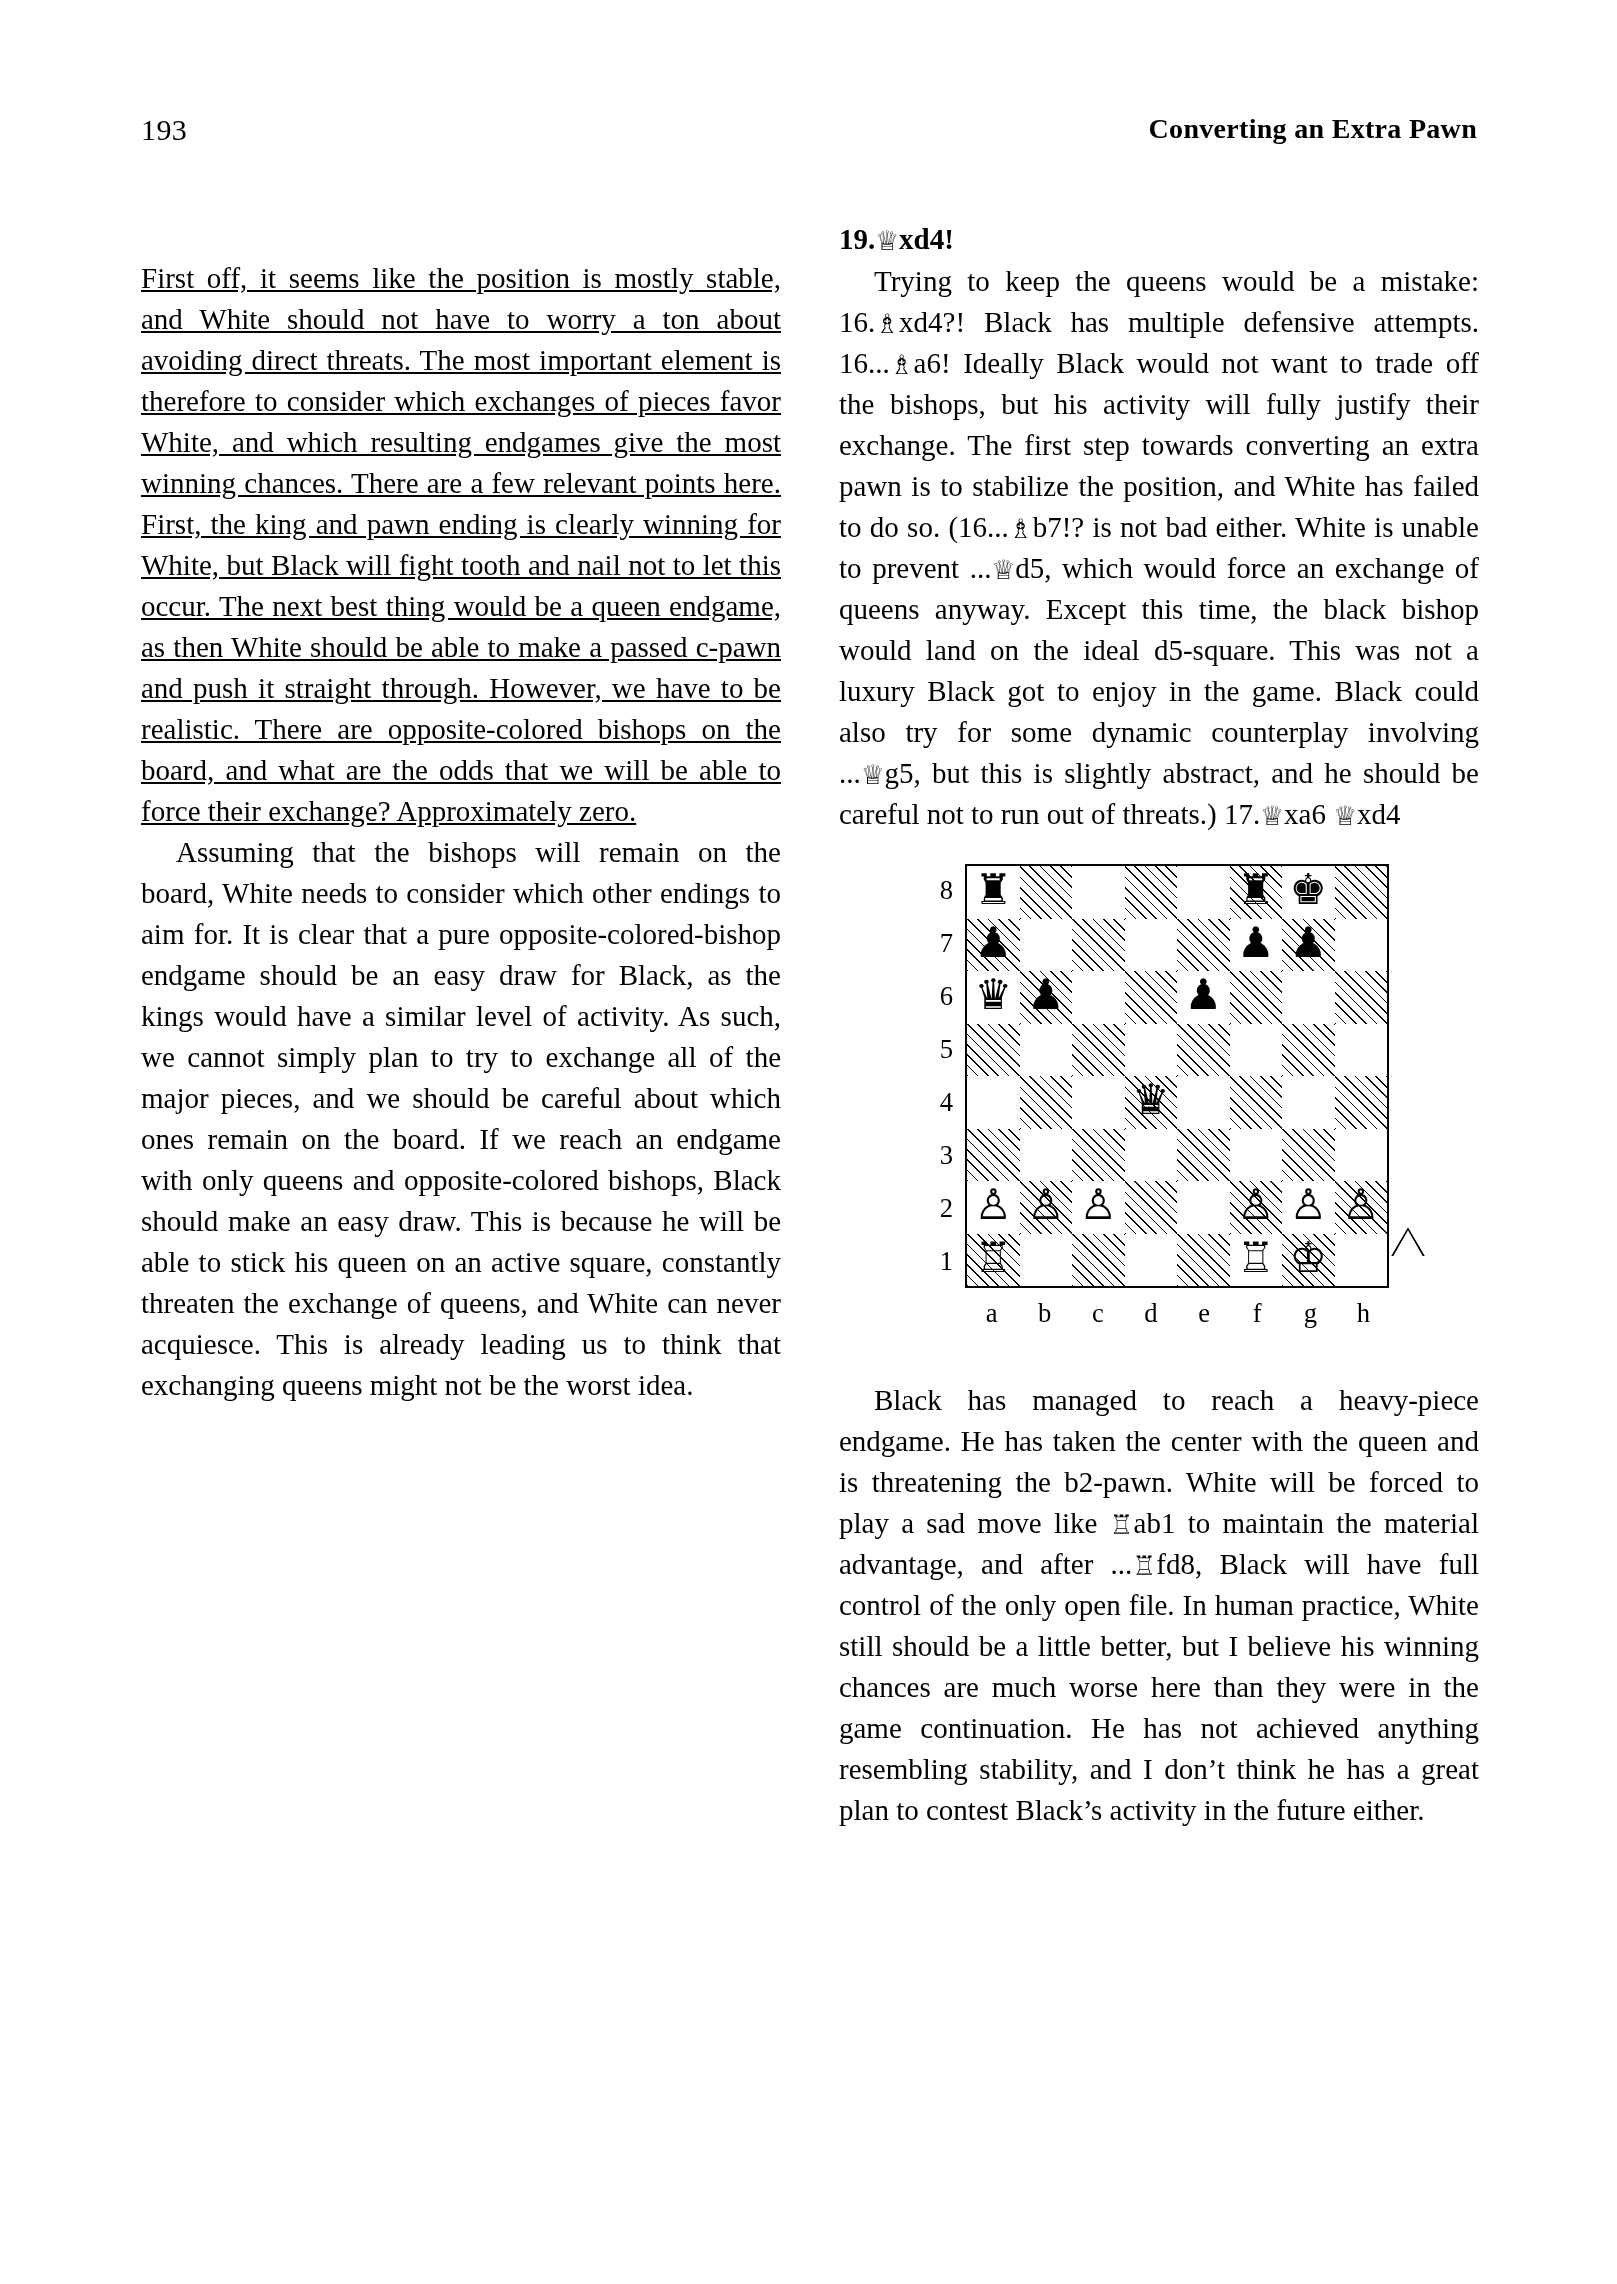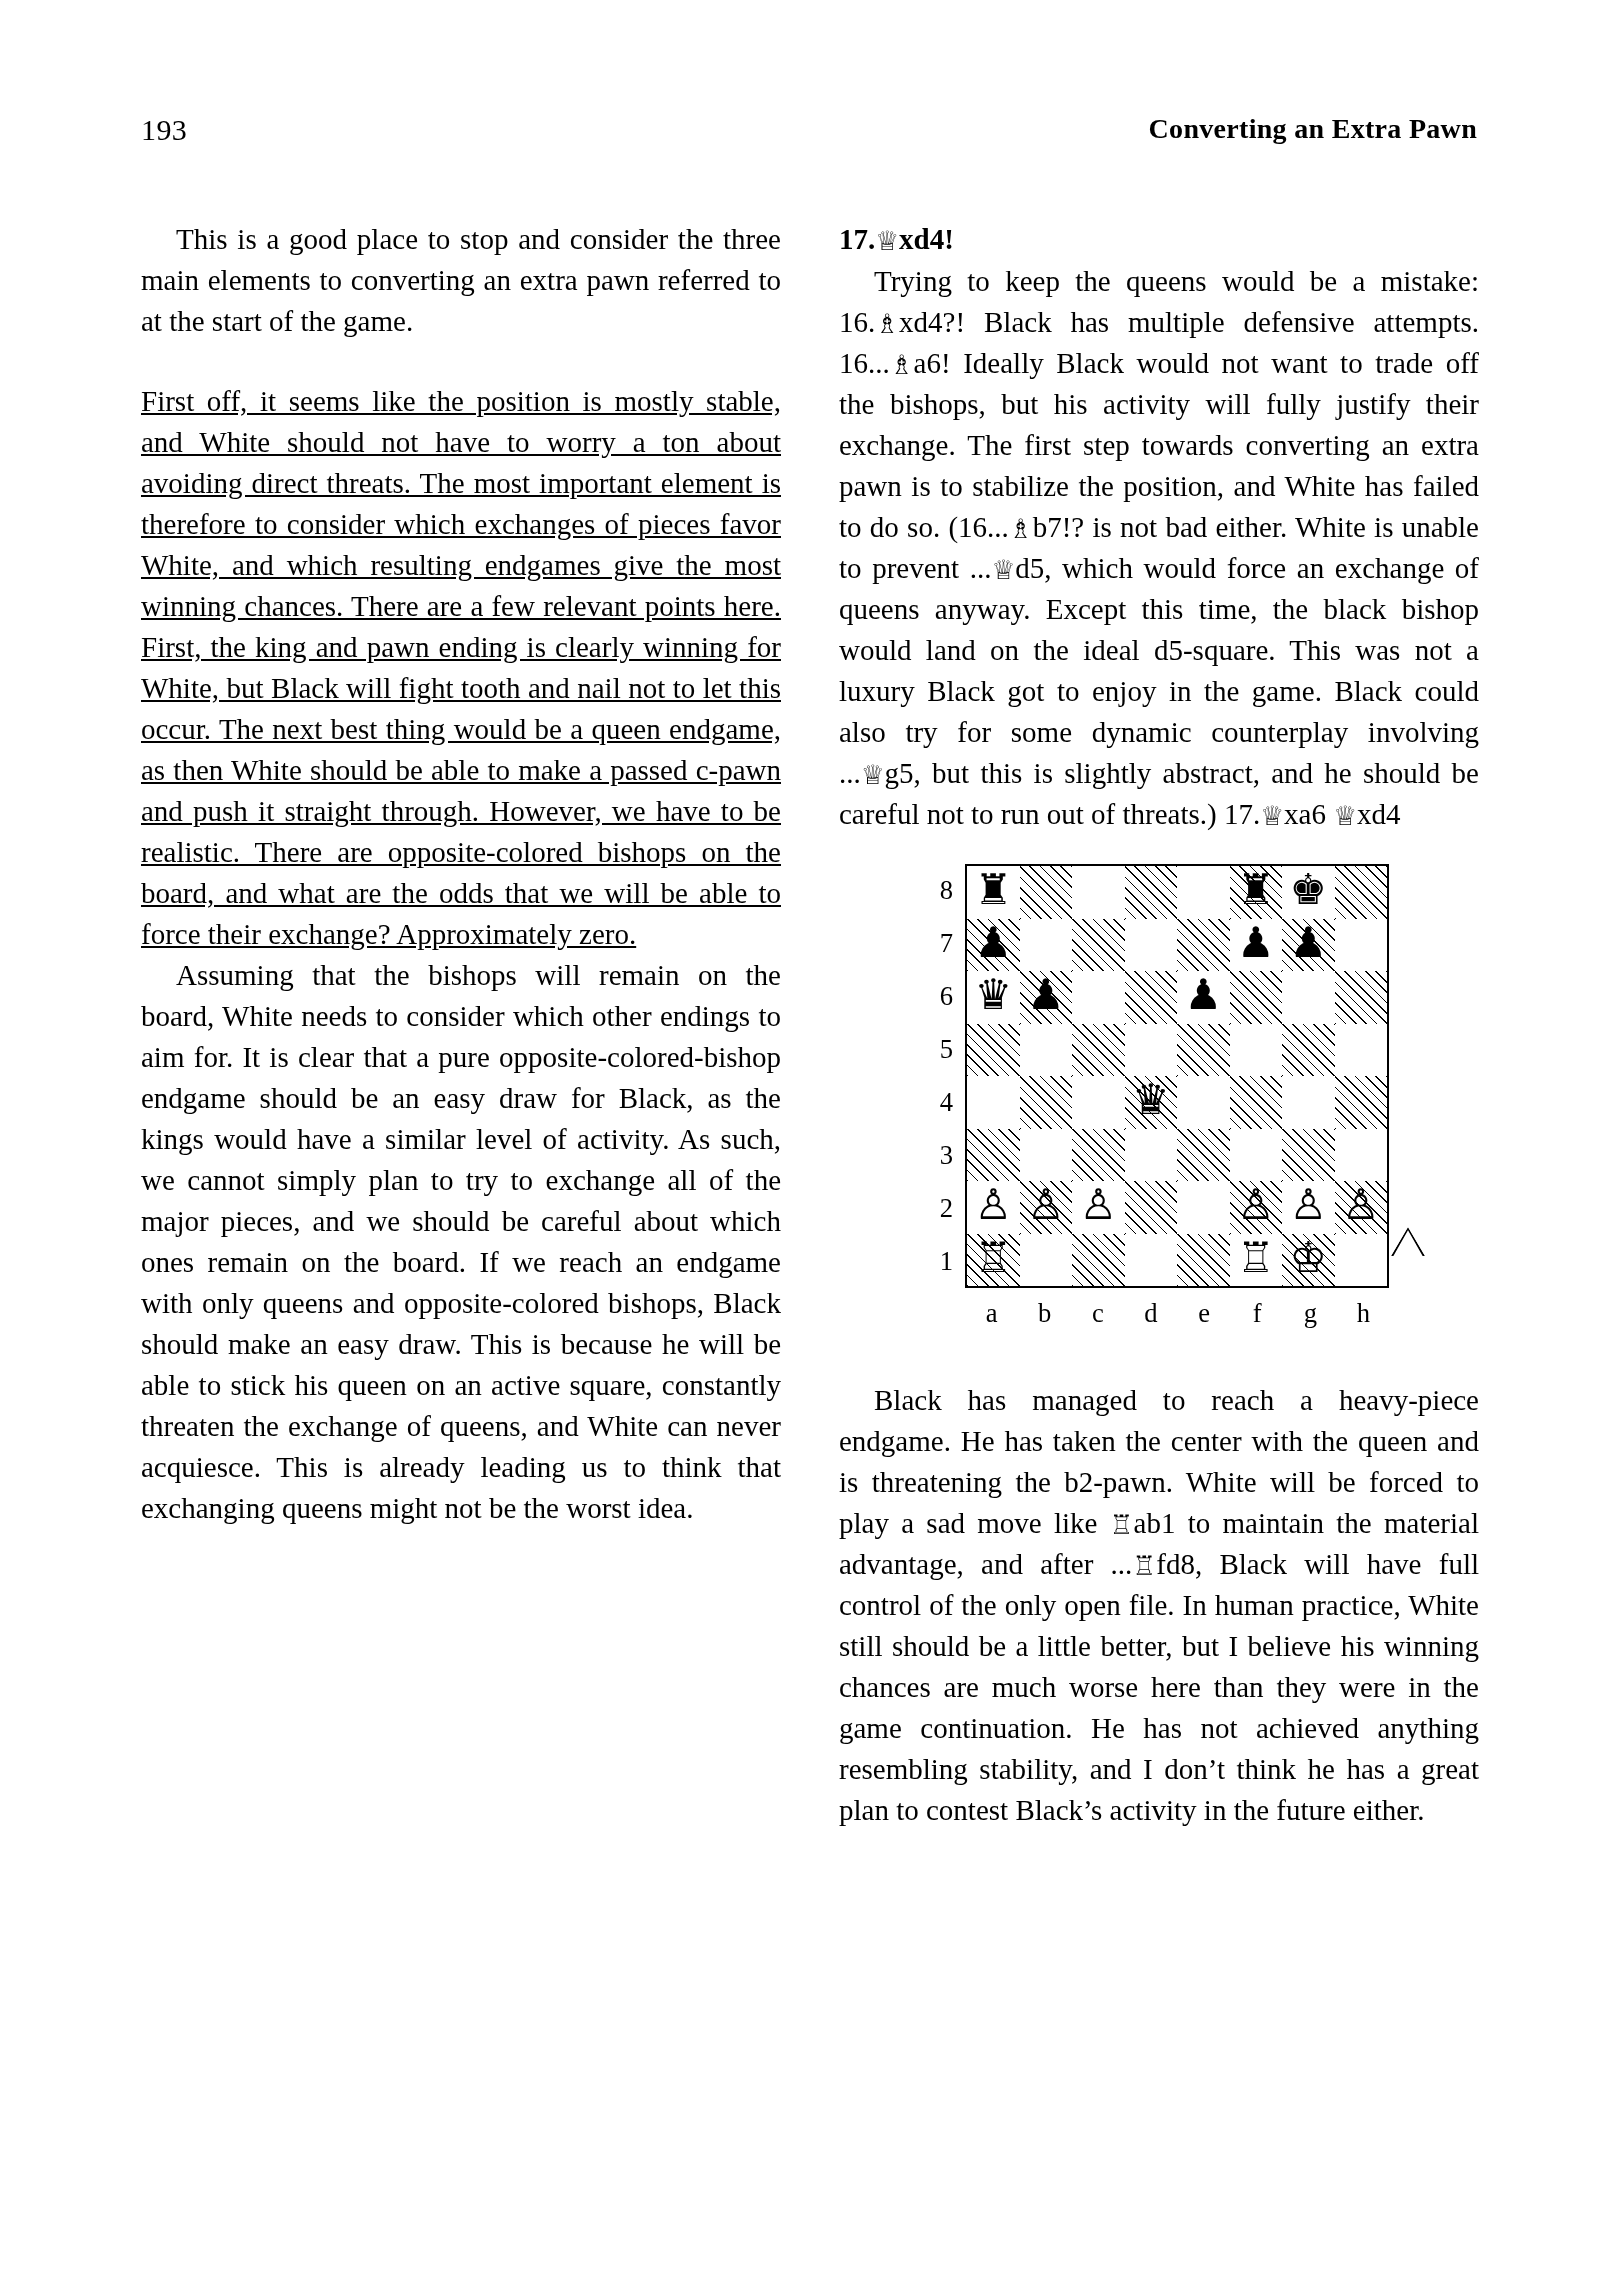--- a/index.html
+++ b/index.html
@@ -194,29 +194,28 @@
 <div class="page">
 
   <div class="running-head">
     <span class="folio">193</span>
     <span class="head-title">Converting an Extra Pawn</span>
   </div>
 
   <div class="columns">
 
     <div class="col">
-      <p class="indent">This is a good place to stop and consider the three main elements to converting an extra pawn referred to at the start of the game.</p>
       <p class="noindent gap-before">First off, it seems like the position is mostly stable, and White should not have to worry a ton about avoiding direct threats. The most important element is therefore to consider which exchanges of pieces favor White, and which resulting endgames give the most winning chances. There are a few relevant points here. First, the king and pawn ending is clearly winning for White, but Black will fight tooth and nail not to let this occur. The next best thing would be a queen endgame, as then White should be able to make a passed c-pawn and push it straight through. However, we have to be realistic. There are opposite-colored bishops on the board, and what are the odds that we will be able to force their exchange? Approximately zero.</p>
       <p class="indent">Assuming that the bishops will remain on the board, White needs to consider which other endings to aim for. It is clear that a pure opposite-colored-bishop endgame should be an easy draw for Black, as the kings would have a similar level of activity. As such, we cannot simply plan to try to exchange all of the major pieces, and we should be careful about which ones remain on the board. If we reach an endgame with only queens and opposite-colored bishops, Black should make an easy draw. This is because he will be able to stick his queen on an active square, constantly threaten the exchange of queens, and White can never acquiesce. This is already leading us to think that exchanging queens might not be the worst idea.</p>
     </div>
 
     <div class="col">
 
       <div class="move-head">
-        <span>17.</span><span class="pc">♕</span><span>xd4!</span>
+        <span>19.</span><span class="pc">♕</span><span>xd4!</span>
       </div>
 
       <p class="indent small-gap-before" id="analysis">Trying to keep the queens would be a mistake: 16.<span class="pc">♗</span>xd4?! Black has multiple defensive attempts. 16...<span class="pc">♗</span>a6! Ideally Black would not want to trade off the bishops, but his activity will fully justify their exchange. The first step towards converting an extra pawn is to stabilize the position, and White has failed to do so. (16...<span class="pc">♗</span>b7!? is not bad either. White is unable to prevent ...<span class="pc">♕</span>d5, which would force an exchange of queens anyway. Except this time, the black bishop would land on the ideal d5-square. This was not a luxury Black got to enjoy in the game. Black could also try for some dynamic counterplay involving ...<span class="pc">♕</span>g5, but this is slightly abstract, and he should be careful not to run out of threats.) 17.<span class="pc">♕</span>xa6 <span class="pc">♕</span>xd4</p>
 
       <div class="diagram-wrap">
         <div class="diagram">
           <div class="board-row">
             <div class="rank-labels" id="rank-labels">
                 <div>8</div>
                 <div>7</div>

